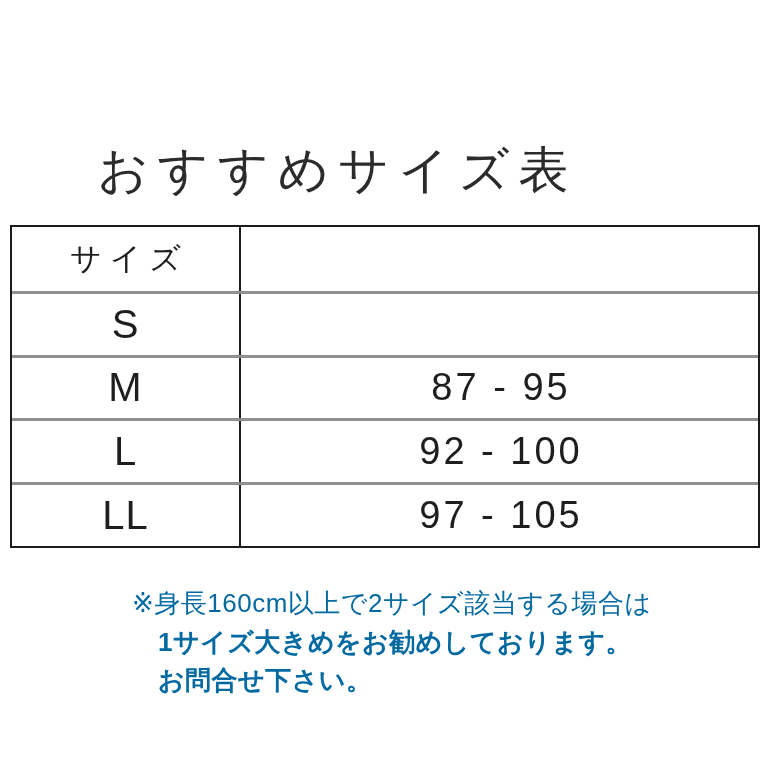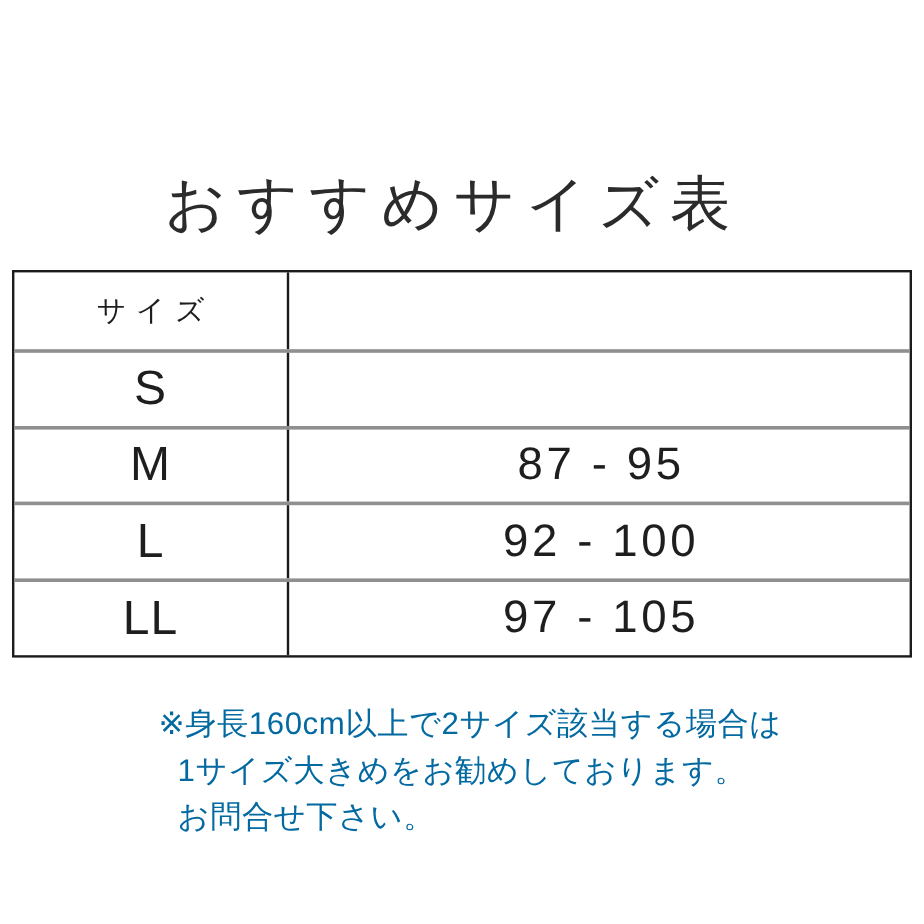--- a/index.html
+++ b/index.html
@@ -25,21 +25,20 @@
     top: 103px;
     left: 0;
     width: 666px;
     text-align: center;
     font-size: 50px;
     font-weight: 400;
     letter-spacing: 9px;
     text-indent: 9px;
     color: #2b2b2b;
     white-space: nowrap;
-    margin-left: 40px;
   }
   .size-table {
     position: absolute;
     top: 225px;
     left: 10px;
     width: 750px;
     height: 323px;
     box-sizing: border-box;
     border: 2px solid #1b1b1b;
     display: grid;
@@ -59,21 +58,21 @@
     align-items: center;
     justify-content: center;
     color: #1e1e1e;
     white-space: nowrap;
     overflow: hidden;
   }
   .cell.size-col {
     border-right: 2px solid #1b1b1b;
   }
   .t-row.header .cell {
-    font-size: 24px;
+    font-size: 31px;
     letter-spacing: 8px;
     text-indent: 8px;
   }
   .t-row.body-row .size-col {
     font-size: 40px;
     letter-spacing: 1px;
   }
   .t-row.body-row .hip-col {
     font-size: 38px;
     letter-spacing: 3px;
@@ -85,21 +84,22 @@
     left: 132px;
     font-size: 26px;
     line-height: 38.5px;
     color: #0369a1;
     letter-spacing: 0.5px;
   }
   .note-line {
     white-space: nowrap;
   }
   .note-line + .note-line {
-    margin-left: 16px;
+    margin-left: 26px;
+    font-weight: bold;
   }
 </style>
 </head>
 <body>
 
 <div class="page">
 
   <h1 class="title">おすすめサイズ表</h1>
 
   <div class="size-table">

